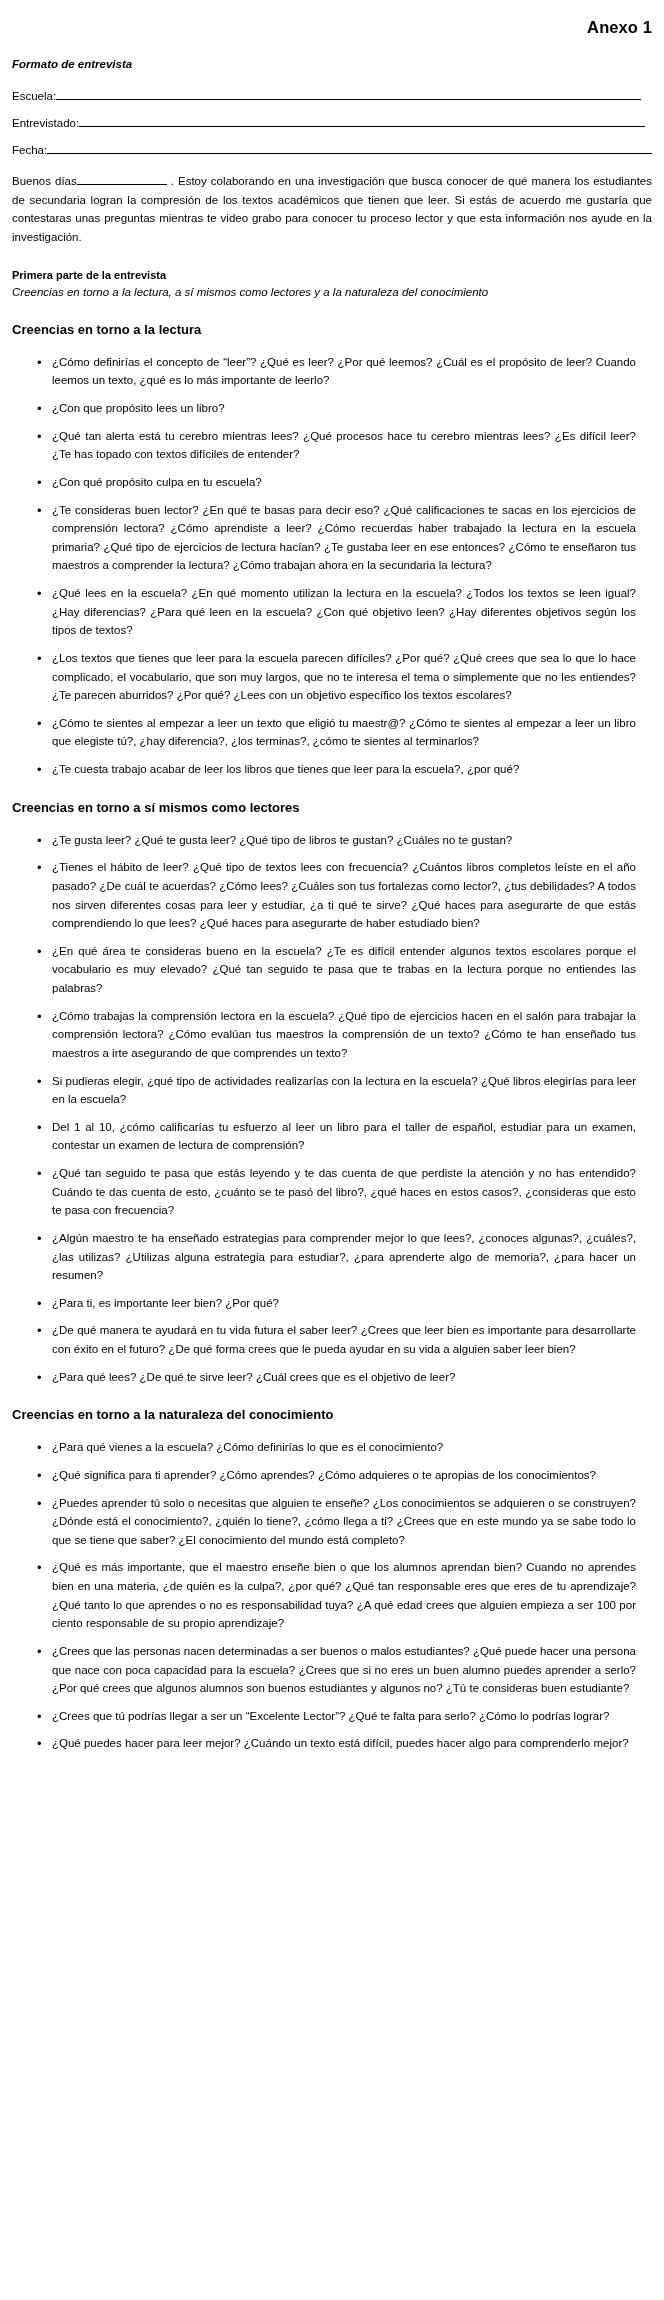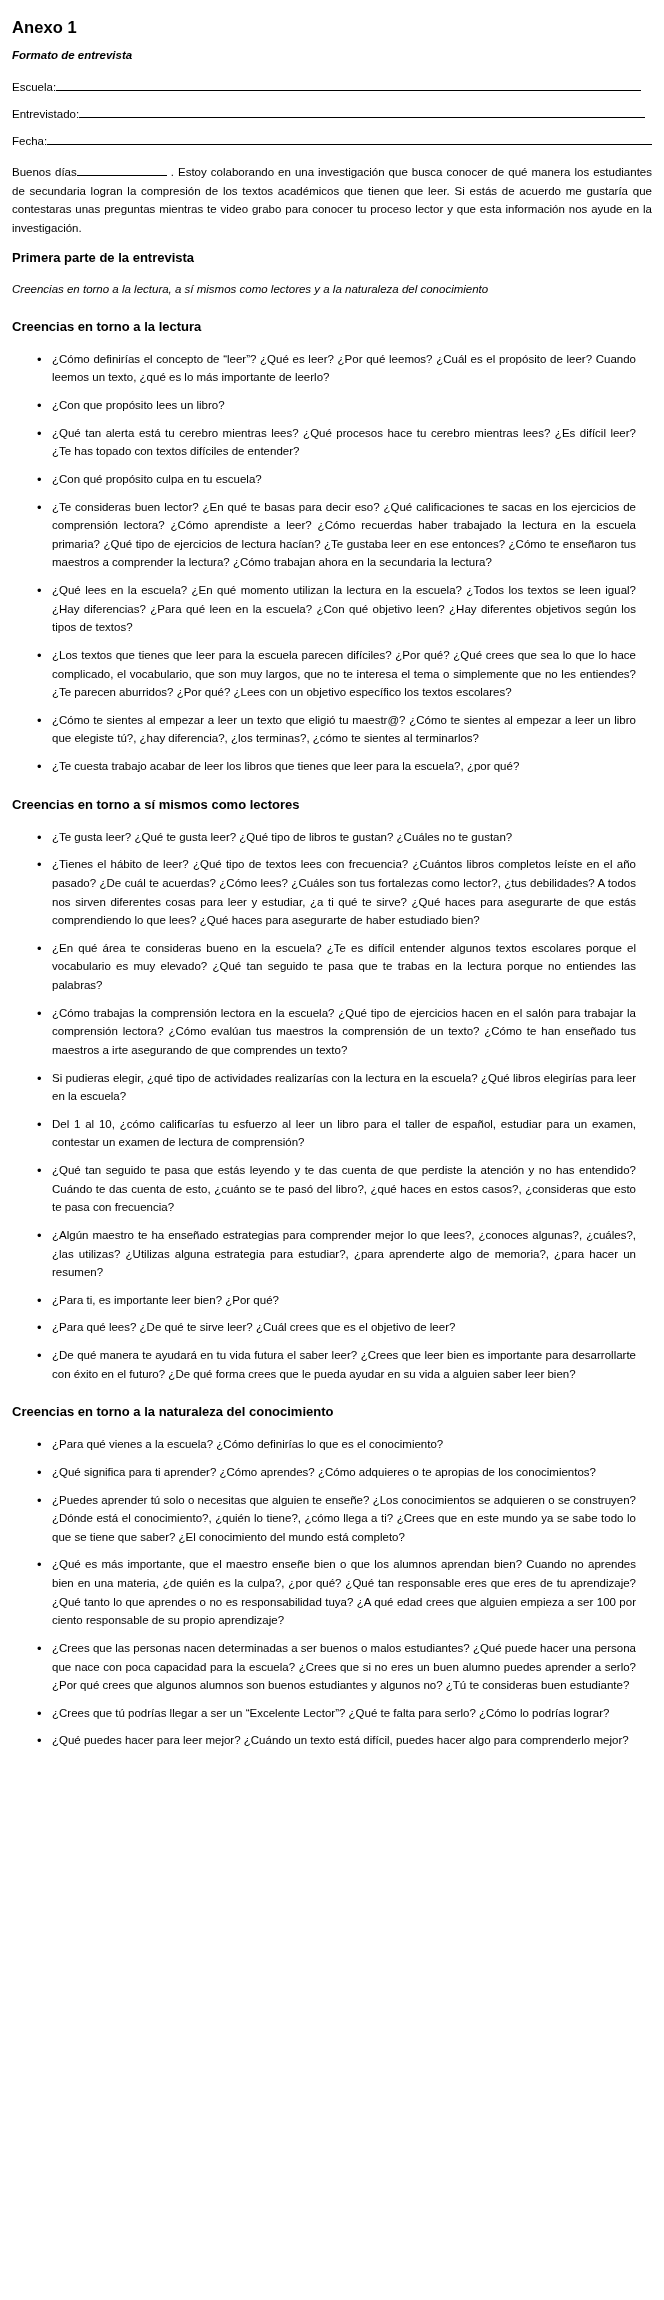--- a/index.html
+++ b/index.html
@@ -14,22 +14,23 @@
     -webkit-font-smoothing: antialiased;
   }
   .page {
     width: 664px;
     box-sizing: border-box;
     padding: 14px 12px 18px 12px;
   }
   .doc-title {
     font-size: 16.5px;
     font-weight: bold;
-    margin: 4px 0 12px 0;
+    margin: 4px 0 21px 0;
     letter-spacing: 0.1px;
+    text-align: right;
   }
   .section-bold {
     font-size: 11.5px;
     font-weight: bold;
     margin: 0 0 18px 0;
     font-style: italic;
   }
   .field-row {
     font-size: 11.5px;
     margin: 0 0 13px 0;
@@ -56,28 +57,28 @@
     text-align: justify;
     margin: 16px 0 0 0;
   }
   .inline-blank {
     display: inline-block;
     border-bottom: 1px solid #000;
     width: 90px;
     height: 10px;
   }
   .heading-bold {
-    font-size: 13px;
+    font-size: 11px;
     font-weight: bold;
-    margin: 12px 0 0 0;
+    margin: 22px 0 0 0;
   }
   .heading-italic {
     font-size: 11.5px;
     font-style: italic;
-    margin: 16px 0 0 0;
+    margin: 3px 0 0 0;
     line-height: 1.5;
   }
   .subheading {
     font-size: 13px;
     font-weight: bold;
     margin: 21px 0 8px 0;
   }
   ul.qlist {
     list-style: none;
     margin: 16px;
@@ -141,22 +142,22 @@
   <ul class="qlist">
     <li>¿Te gusta leer? ¿Qué te gusta leer? ¿Qué tipo de libros te gustan? ¿Cuáles no te gustan?</li>
     <li>¿Tienes el hábito de leer? ¿Qué tipo de textos lees con frecuencia? ¿Cuántos libros completos leíste en el año pasado? ¿De cuál te acuerdas? ¿Cómo lees? ¿Cuáles son tus fortalezas como lector?, ¿tus debilidades? A todos nos sirven diferentes cosas para leer y estudiar, ¿a ti qué te sirve? ¿Qué haces para asegurarte de que estás comprendiendo lo que lees? ¿Qué haces para asegurarte de haber estudiado bien?</li>
     <li>¿En qué área te consideras bueno en la escuela? ¿Te es difícil entender algunos textos escolares porque el vocabulario es muy elevado? ¿Qué tan seguido te pasa que te trabas en la lectura porque no entiendes las palabras?</li>
     <li>¿Cómo trabajas la comprensión lectora en la escuela? ¿Qué tipo de ejercicios hacen en el salón para trabajar la comprensión lectora? ¿Cómo evalúan tus maestros la comprensión de un texto? ¿Cómo te han enseñado tus maestros a irte asegurando de que comprendes un texto?</li>
     <li>Si pudieras elegir, ¿qué tipo de actividades realizarías con la lectura en la escuela? ¿Qué libros elegirías para leer en la escuela?</li>
     <li>Del 1 al 10, ¿cómo calificarías tu esfuerzo al leer un libro para el taller de español, estudiar para un examen, contestar un examen de lectura de comprensión?</li>
     <li>¿Qué tan seguido te pasa que estás leyendo y te das cuenta de que perdiste la atención y no has entendido? Cuándo te das cuenta de esto, ¿cuánto se te pasó del libro?, ¿qué haces en estos casos?, ¿consideras que esto te pasa con frecuencia?</li>
     <li>¿Algún maestro te ha enseñado estrategias para comprender mejor lo que lees?, ¿conoces algunas?, ¿cuáles?, ¿las utilizas? ¿Utilizas alguna estrategia para estudiar?, ¿para aprenderte algo de memoria?, ¿para hacer un resumen?</li>
     <li>¿Para ti, es importante leer bien? ¿Por qué?</li>
+    <li>¿De qué manera te ayudará en tu vida futura el saber leer? ¿Crees que leer bien es importante para desarrollarte con éxito en el futuro? ¿De qué forma crees que le pueda ayudar en su vida a alguien saber leer bien?</li>
     <li>¿Para qué lees? ¿De qué te sirve leer? ¿Cuál crees que es el objetivo de leer?</li>
-    <li>¿De qué manera te ayudará en tu vida futura el saber leer? ¿Crees que leer bien es importante para desarrollarte con éxito en el futuro? ¿De qué forma crees que le pueda ayudar en su vida a alguien saber leer bien?</li>
   </ul>
 
   <div class="subheading">Creencias en torno a la naturaleza del conocimiento</div>
   <ul class="qlist">
     <li>¿Para qué vienes a la escuela? ¿Cómo definirías lo que es el conocimiento?</li>
     <li>¿Qué significa para ti aprender? ¿Cómo aprendes? ¿Cómo adquieres o te apropias de los conocimientos?</li>
     <li>¿Puedes aprender tú solo o necesitas que alguien te enseñe? ¿Los conocimientos se adquieren o se construyen? ¿Dónde está el conocimiento?, ¿quién lo tiene?, ¿cómo llega a ti? ¿Crees que en este mundo ya se sabe todo lo que se tiene que saber? ¿El conocimiento del mundo está completo?</li>
     <li>¿Qué es más importante, que el maestro enseñe bien o que los alumnos aprendan bien? Cuando no aprendes bien en una materia, ¿de quién es la culpa?, ¿por qué? ¿Qué tan responsable eres que eres de tu aprendizaje? ¿Qué tanto lo que aprendes o no es responsabilidad tuya? ¿A qué edad crees que alguien empieza a ser 100 por ciento responsable de su propio aprendizaje?</li>
     <li>¿Crees que las personas nacen determinadas a ser buenos o malos estudiantes? ¿Qué puede hacer una persona que nace con poca capacidad para la escuela? ¿Crees que si no eres un buen alumno puedes aprender a serlo? ¿Por qué crees que algunos alumnos son buenos estudiantes y algunos no? ¿Tú te consideras buen estudiante?</li>
     <li>¿Crees que tú podrías llegar a ser un “Excelente Lector”? ¿Qué te falta para serlo? ¿Cómo lo podrías lograr?</li>

